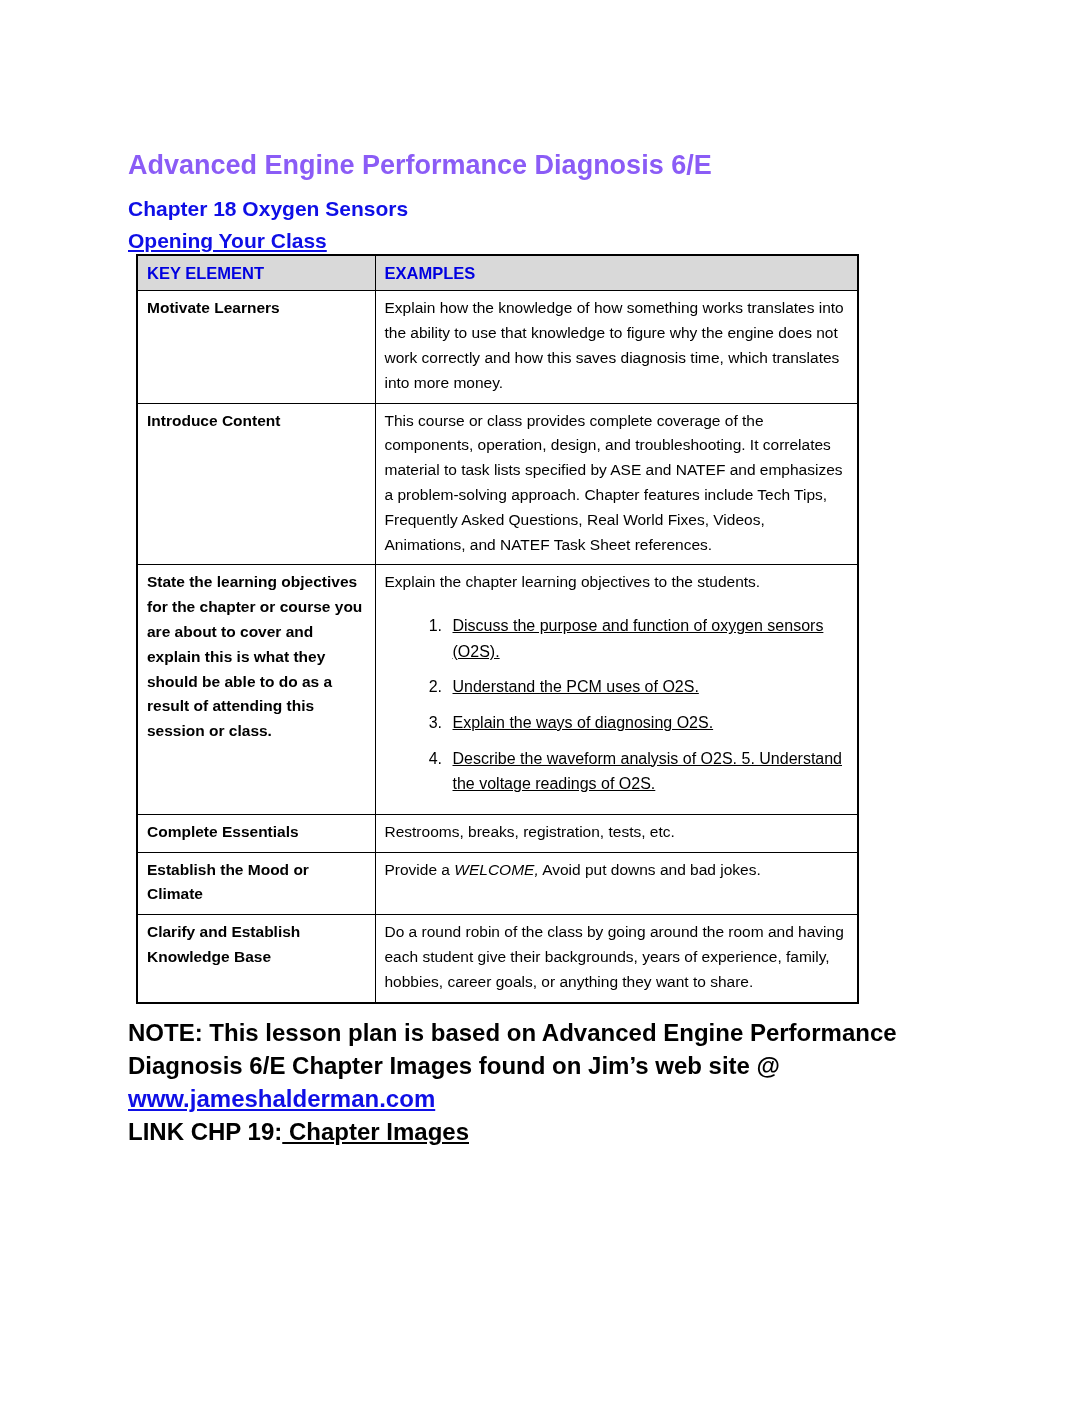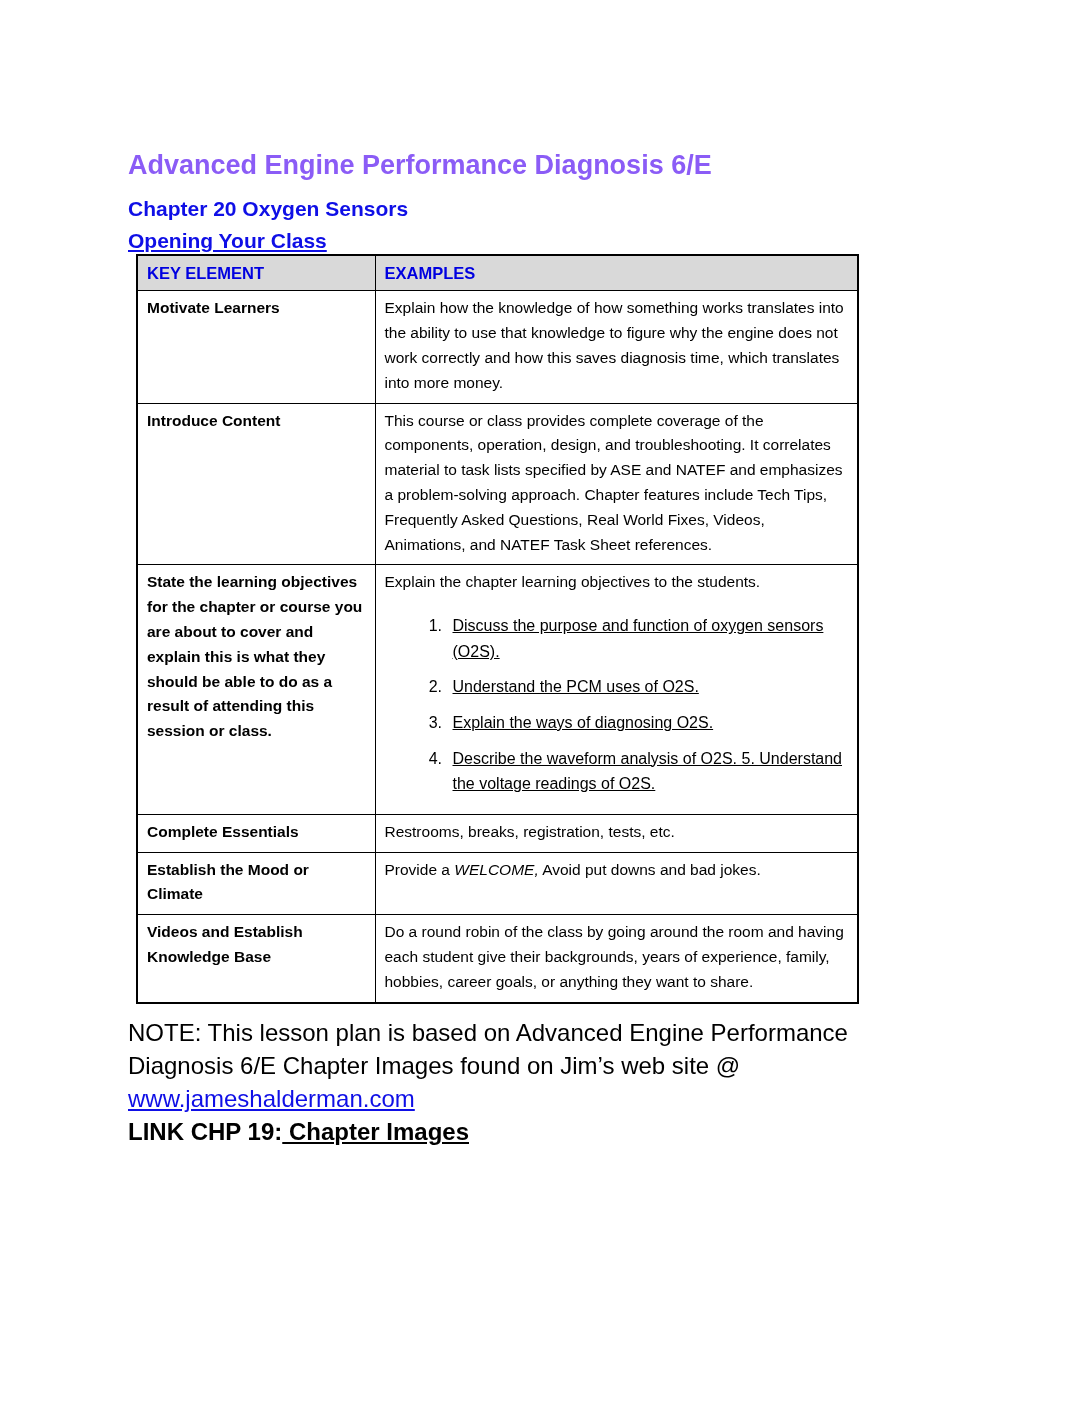--- a/index.html
+++ b/index.html
@@ -67,21 +67,21 @@
   ol.objectives li {
     margin-bottom: 10px;
     font-size: 16px;
     padding-left: 6px;
     text-decoration: underline;
   }
   .italic { font-style: italic; }
   .note-block {
     margin-top: 12px;
     font-size: 24px;
-    font-weight: normal;
+    font-weight: bold;
     line-height: 1.38;
     max-width: 835px;
   }
   .note-link {
     color: #0f0fe6;
     text-decoration: underline;
     cursor: pointer;
   }
   .link-line {
     font-size: 24px;
@@ -94,21 +94,21 @@
     cursor: pointer;
     text-align: center;
   }
 </style>
 </head>
 <body>
 
 <div class="page">
 
   <h1 class="doc-title">Advanced Engine Performance Diagnosis 6/E</h1>
-  <h2 class="doc-subtitle">Chapter 20 Oxygen Sensors</h2>
+  <h2 class="doc-subtitle">Chapter 18 Oxygen Sensors</h2>
   <h3 class="section-heading">Opening Your Class</h3>
 
   <table class="lesson-table">
     <colgroup>
       <col class="col-key">
       <col>
     </colgroup>
     <thead>
       <tr>
         <th>KEY ELEMENT</th>
@@ -138,21 +138,21 @@
       </tr>
       <tr>
         <td class="key-cell">Complete Essentials</td>
         <td class="example-cell">Restrooms, breaks, registration, tests, etc.</td>
       </tr>
       <tr>
         <td class="key-cell">Establish the Mood or Climate</td>
         <td class="example-cell"><span>Provide a </span><span class="italic">WELCOME,</span><span> Avoid put downs and bad jokes.</span></td>
       </tr>
       <tr>
-        <td class="key-cell">Videos and Establish Knowledge Base</td>
+        <td class="key-cell">Clarify and Establish Knowledge Base</td>
         <td class="example-cell">Do a round robin of the class by going around the room and having each student give their backgrounds, years of experience, family, hobbies, career goals, or anything they want to share.</td>
       </tr>
     </tbody>
   </table>
 
   <p class="note-block"><span>NOTE: This lesson plan is based on Advanced Engine Performance Diagnosis 6/E Chapter Images found on Jim’s web site @ </span><a class="note-link">www.jameshalderman.com</a></p>
 
   <p class="link-line"><span>LINK CHP 19:</span><a class="chapter-images-link"> Chapter Images</a></p>
 
 </div>

